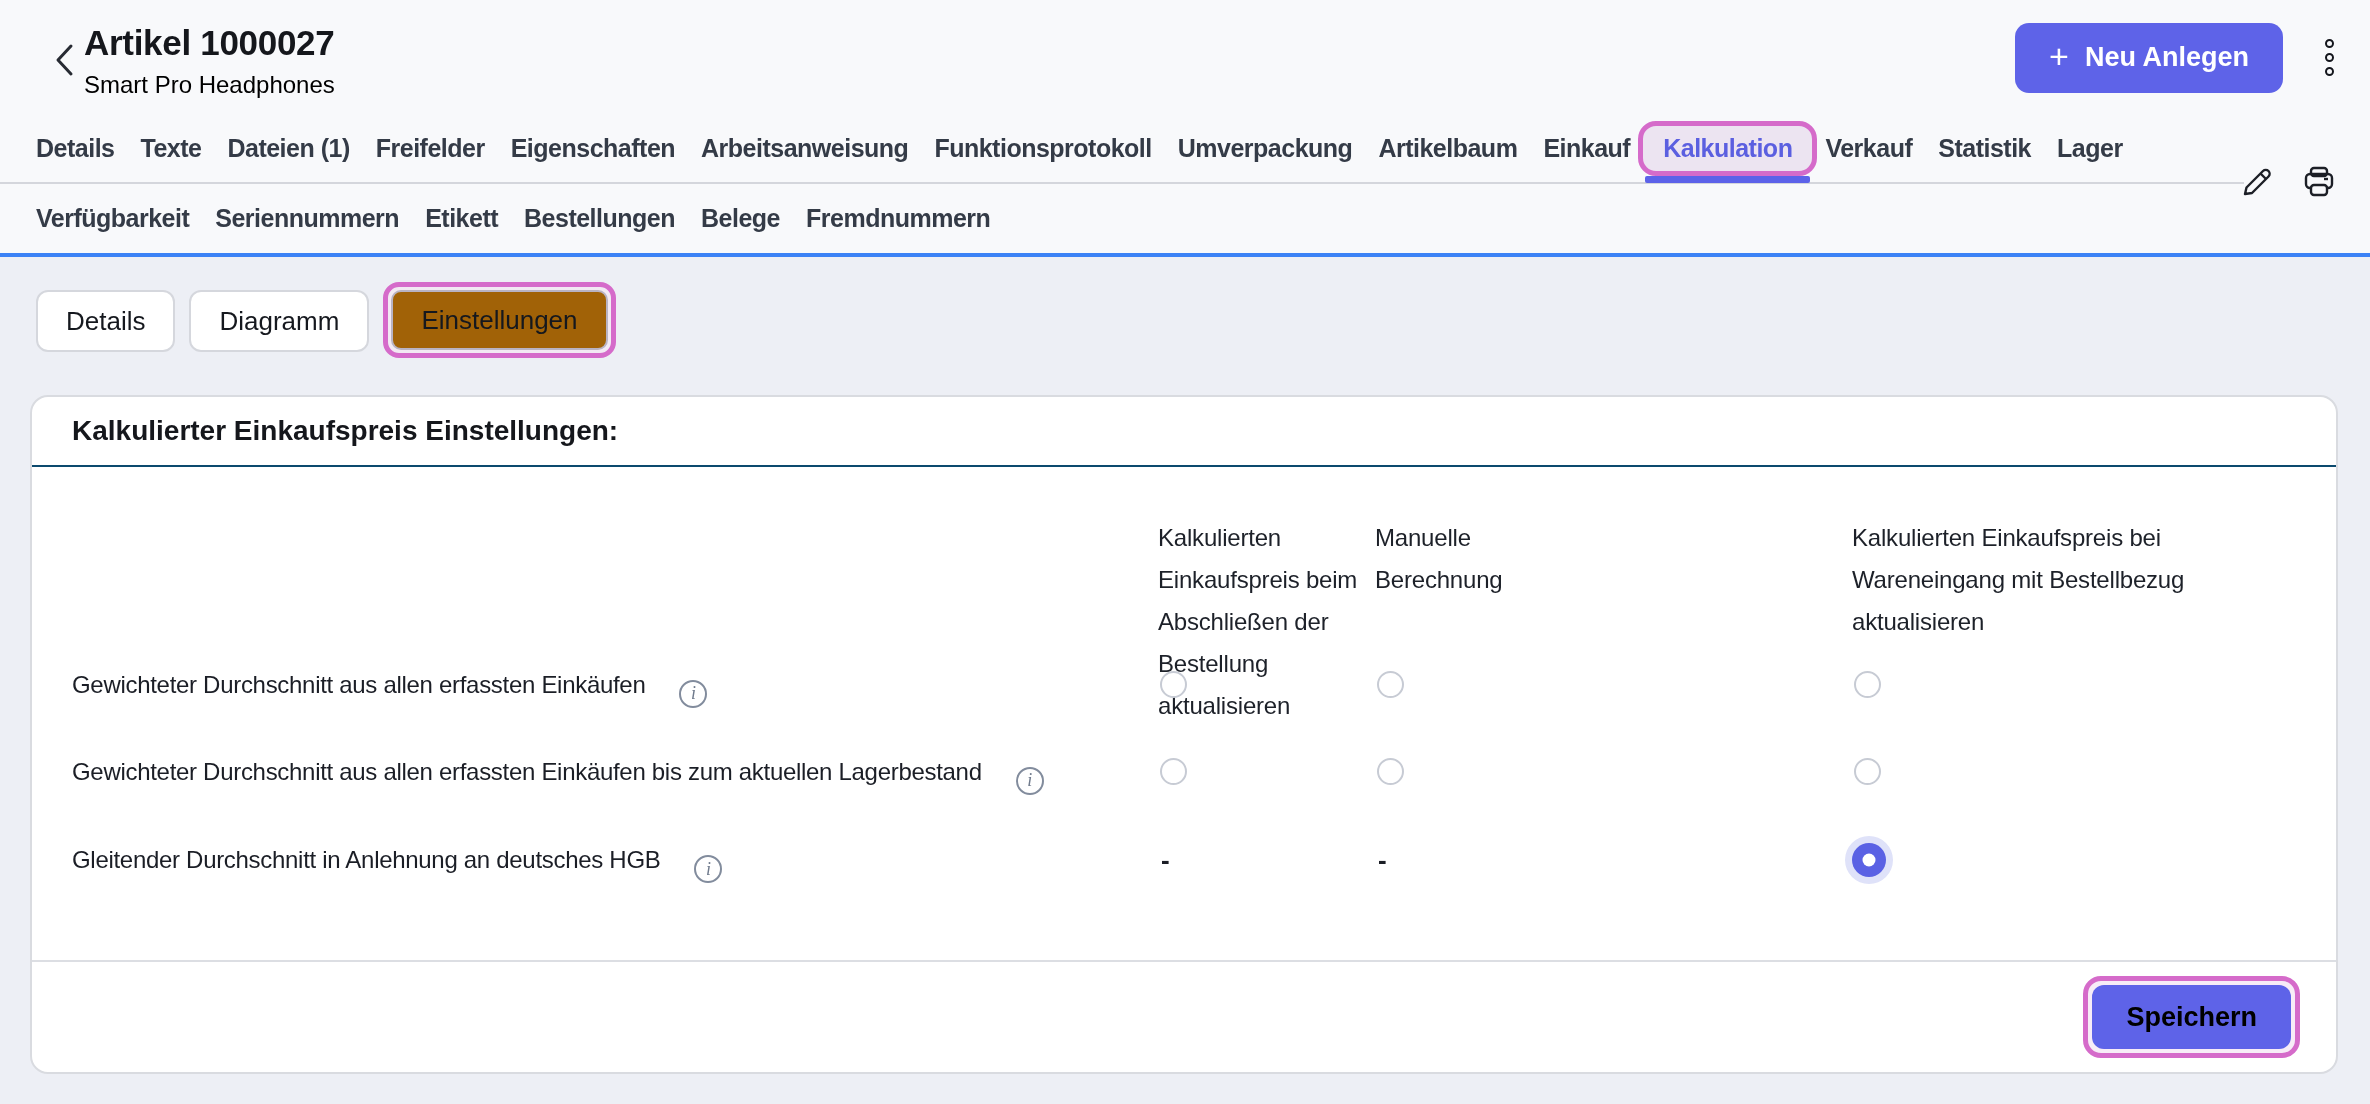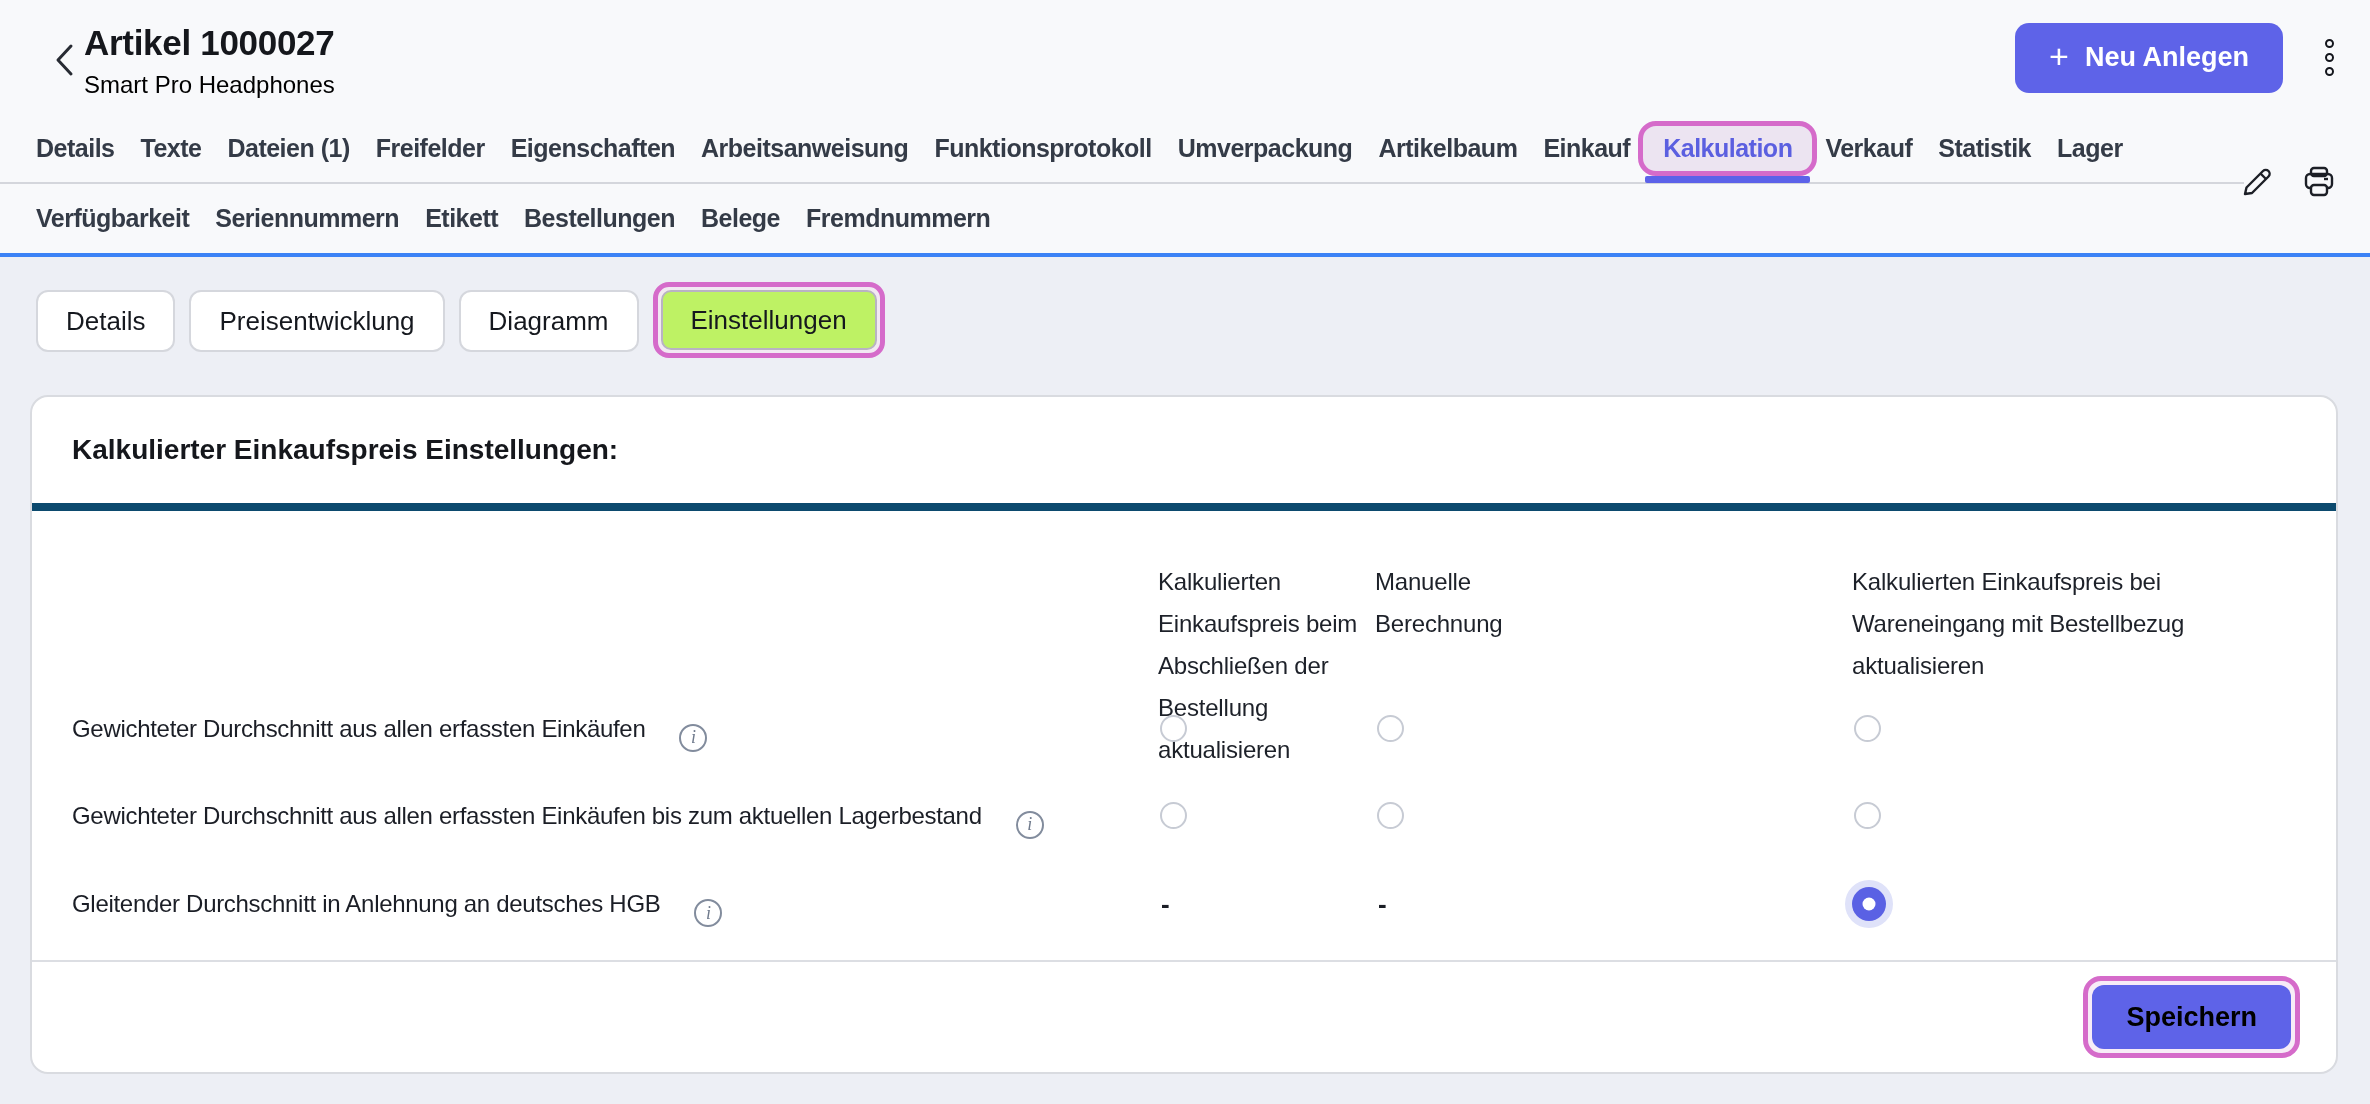--- a/index.html
+++ b/index.html
@@ -59,33 +59,33 @@
   .subtab {
     background:#ffffff; border:2px solid #d5d7dd; border-radius:12px;
     padding:0 28px; height:62px; display:flex; align-items:center;
     font-size:26px; color:#15181e; font-family:"Liberation Sans", sans-serif; cursor:pointer;
   }
   .subtab-ring {
     border:5px solid #d56bca; border-radius:16px; background:#f2e9f3;
     padding:3px; display:flex; cursor:pointer; margin-top:-8px;
   }
   .subtab-ring .subtab-inner {
-    background:#bef264; border:2px solid #b9b3c3; border-radius:10px;
+    background:#a16207; border:2px solid #b9b3c3; border-radius:10px;
     padding:0 28px; height:60px; display:flex; align-items:center;
     font-size:26px; color:#15181e;
   }
 
   
   .card {
     margin:37px 32px 0 30px; width:2308px; height:679px;
     background:#ffffff; border:2px solid #d9dbe0; border-radius:18px;
     display:flex; flex-direction:column; overflow:hidden;
   }
-  .card-header { height:114px; display:flex; align-items:center; padding:0 40px;
-                 border-bottom:8px solid #0c4a6e; }
+  .card-header { height:70px; display:flex; align-items:center; padding:0 40px;
+                 border-bottom:2px solid #0c4a6e; }
   .card-title { font-size:28px; font-weight:700; color:#15171c; }
 
   .settings-grid {
     flex:1;
     display:grid;
     grid-template-columns:1086px 217px 477px 1fr;
     grid-template-rows:174px 87px 87px 90px;
     align-items:stretch;
     padding:0 40px;
   }
@@ -207,21 +207,20 @@
             </svg>
         </span>
       </button>
     </div>
   </div>
 </div>
 
 <div class="content">
   <div class="subtabs">
     <button class="subtab">Details</button>
-    <button class="subtab">Preisentwicklung</button>
     <button class="subtab">Diagramm</button>
     <div class="subtab-ring">
       <span class="subtab-inner">Einstellungen</span>
     </div>
   </div>
 
   <div class="card">
     <div class="card-header">
       <span class="card-title">Kalkulierter Einkaufspreis Einstellungen:</span>
     </div>

